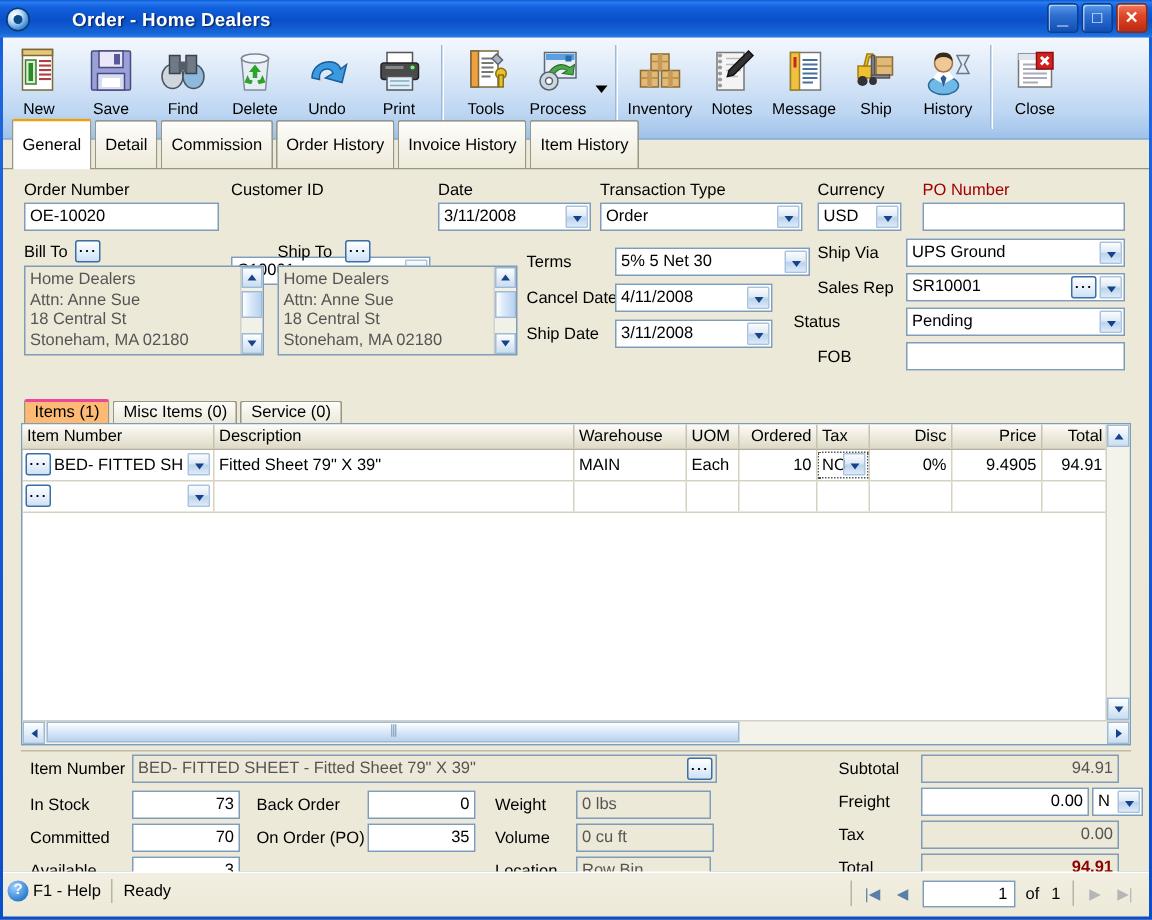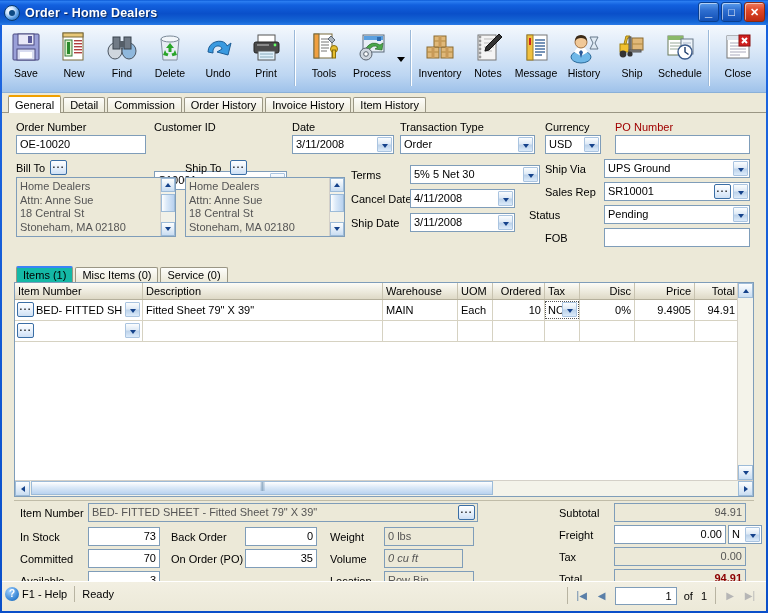--- a/index.html
+++ b/index.html
@@ -11,21 +11,21 @@
   }
   .window{
     position:absolute;left:0;top:0;width:768px;height:613px;
     background:linear-gradient(to bottom,#0a56d6 0%, #1d66e0 8%, #0a4fc9 100%);
     box-sizing:border-box;
   }
   
   .titlebar{
     position:absolute;left:0;top:0;width:768px;height:25px;
     background:linear-gradient(to bottom,#0c5ad6 0%,#2a7cf0 6%,#1260de 20%,#0a4fc9 55%,#1667d6 88%,#2a7ae8 100%);
-    display:flex;align-items:center;
+    display:flex;align-items:center;gap:23px;
   }
   .title-icon{
     width:16px;height:16px;margin-left:4px;margin-right:5px;
     border-radius:50%;
     background:radial-gradient(circle at 35% 32%, #ffffff 0%, #cfe6ff 30%, #4f96e0 65%, #13528f 100%);
     border:1px solid #0b3a6b;box-sizing:border-box;
     position:relative;flex:none;
   }
   .title-icon:after{
     content:"";position:absolute;left:4px;top:4px;width:6px;height:6px;
@@ -64,21 +64,21 @@
   .tb-caret{width:10px;height:62px;display:flex;align-items:center;justify-content:center;}
   .tb-caret i{display:block;width:0;height:0;border-left:4px solid transparent;border-right:4px solid transparent;border-top:5px solid #000;}
   
   .client{
     position:absolute;left:2px;top:93px;width:764px;height:488px;
     background:#ece9d8;box-sizing:border-box;
   }
   
   .tabrow{position:absolute;left:6px;top:2px;height:18px;display:flex;align-items:flex-end;}
   .tab{
-    height:16px;padding:0 6px;font-size:11px;color:#000;
+    height:16px;padding:16px 6px;font-size:11px;color:#000;
     background:linear-gradient(to bottom,#fdfdfb,#ece9d8);
     border:1px solid #9a9684;border-bottom:none;border-radius:2px 2px 0 0;
     display:flex;align-items:center;margin-right:2px;box-sizing:border-box;line-height:1;
   }
   .tab.active{
     height:18px;background:#fff;border-top:2px solid #f0a000;
     font-weight:normal;position:relative;z-index:3;
   }
   .tabline{position:absolute;left:0;top:19px;width:764px;height:1px;background:#9a9684;}
   .page{
@@ -141,21 +141,21 @@
     background:linear-gradient(to right,#ffffff,#dbe9f8 40%,#b9d2ef);
     border:1px solid #9dbbd8;
   }
   
   .gridtabs{position:absolute;left:14px;top:153px;height:16px;display:flex;align-items:flex-end;}
   .gtab{
     height:15px;padding:0 6px;font-size:11px;background:linear-gradient(to bottom,#fdfdfb,#ece9d8);
     border:1px solid #9a9684;border-bottom:none;border-radius:2px 2px 0 0;display:flex;align-items:center;
     margin-right:2px;box-sizing:border-box;
   }
-  .gtab.active{height:16px;background:#14b8a6;border-top:2px solid #3b82f6;}
+  .gtab.active{height:16px;background:#fdba74;border-top:2px solid #ec4899;}
   .gridbox{
     position:absolute;left:12px;top:169px;width:740px;height:215px;
     border:1px solid #7f9db9;background:#fff;box-sizing:border-box;
   }
   .ghead{
     position:absolute;left:0;top:0;right:0;height:17px;
     background:linear-gradient(to bottom,#fdfcf7,#ebe8da 60%,#ded9c6);
     border-bottom:1px solid #b5b09c;box-sizing:border-box;
   }
   .gh{
@@ -233,48 +233,48 @@
       <div class="tbtn">
           <span class="g">□</span>
         </div>
       <div class="tbtn close">
           <span class="g">✕</span>
         </div>
     </div>
   </div>
 
   <div class="toolbar" id="toolbar">
-      <div class="tb-item">
-        <div class="ic"><svg viewBox="0 0 34 34" width="34" height="34">
-            <rect x="4" y="4" width="26" height="26" rx="1" fill="#9aa0d8" stroke="#4a4a80"></rect>
-            <rect x="9" y="4" width="16" height="11" fill="#e8e8f8" stroke="#4a4a80"></rect>
-            <rect x="19" y="6" width="4" height="7" fill="#5a5a9a"></rect>
-            <rect x="8" y="19" width="18" height="11" fill="#d8dcf0" stroke="#4a4a80"></rect>
-            <rect x="11" y="22" width="12" height="6" fill="#fff"></rect>
-          </svg></div>
-        <div class="lb">Save</div>
-      </div>
       <div class="tb-item">
         <div class="ic"><svg viewBox="0 0 34 34" width="34" height="34">
             <rect x="6" y="3" width="20" height="27" fill="#fff" stroke="#7a6a3a"></rect>
             <rect x="6" y="3" width="20" height="4" fill="#e8c878" stroke="#7a6a3a"></rect>
             <rect x="8" y="10" width="7" height="16" fill="#d8f0c8" stroke="#3a7a3a"></rect>
             <rect x="10" y="12" width="3" height="12" fill="#2a8a2a"></rect>
             <g fill="#b04040">
               <rect x="17" y="10" width="8" height="1.4"></rect>
               <rect x="17" y="13" width="8" height="1.4"></rect>
               <rect x="17" y="16" width="8" height="1.4"></rect>
               <rect x="17" y="19" width="8" height="1.4"></rect>
               <rect x="17" y="22" width="8" height="1.4"></rect>
             </g>
           </svg></div>
         <div class="lb">New</div>
       </div>
       <div class="tb-item">
         <div class="ic"><svg viewBox="0 0 34 34" width="34" height="34">
+            <rect x="4" y="4" width="26" height="26" rx="1" fill="#9aa0d8" stroke="#4a4a80"></rect>
+            <rect x="9" y="4" width="16" height="11" fill="#e8e8f8" stroke="#4a4a80"></rect>
+            <rect x="19" y="6" width="4" height="7" fill="#5a5a9a"></rect>
+            <rect x="8" y="19" width="18" height="11" fill="#d8dcf0" stroke="#4a4a80"></rect>
+            <rect x="11" y="22" width="12" height="6" fill="#fff"></rect>
+          </svg></div>
+        <div class="lb">Save</div>
+      </div>
+      <div class="tb-item">
+        <div class="ic"><svg viewBox="0 0 34 34" width="34" height="34">
             <ellipse cx="10" cy="21" rx="7" ry="8" fill="#cfd6de" stroke="#4a5460"></ellipse>
             <ellipse cx="24" cy="21" rx="7" ry="8" fill="#8fb8dd" stroke="#4a5460"></ellipse>
             <rect x="8" y="7" width="7" height="12" fill="#707a86" stroke="#39424c"></rect>
             <rect x="19" y="7" width="7" height="12" fill="#707a86" stroke="#39424c"></rect>
             <rect x="14" y="11" width="6" height="6" fill="#555e68"></rect>
           </svg></div>
         <div class="lb">Find</div>
       </div>
       <div class="tb-item">
         <div class="ic"><svg viewBox="0 0 34 34" width="34" height="34">
@@ -376,57 +376,41 @@
             <rect x="8" y="5" width="6" height="25" fill="#f0c040" stroke="#a08020"></rect>
             <rect x="10" y="8" width="2" height="7" fill="#d02020"></rect>
             <g stroke="#4a70a0" stroke-width="1.3">
               <path d="M16 10 h10 M16 13 h10 M16 16 h10 M16 19 h10 M16 22 h10 M16 25 h7"></path>
             </g>
           </svg></div>
         <div class="lb">Message</div>
       </div>
       <div class="tb-item">
         <div class="ic"><svg viewBox="0 0 34 34" width="34" height="34">
-            <ellipse cx="14" cy="27" rx="10" ry="6" fill="#6fb8e8" stroke="#2a6a9a"></ellipse>
-            <path d="M10 18 h8 l3 4 -7 4 -7 -4z" fill="#fff"></path>
-            <path d="M14 20 l2 2 -2 6 -2 -6z" fill="#2a5a9a"></path>
-            <circle cx="14" cy="12" r="6" fill="#f0c898" stroke="#a07040"></circle>
-            <path d="M8 11 q0 -6 6 -6 q6 0 6 6 q-2 -3 -6 -3 q-4 0 -6 3z" fill="#3a2a18"></path>
-            <path d="M23 7 h8 l-3 6 3 6 h-8 l3 -6z" fill="#dfeaf4" stroke="#66788a"></path>
-          </svg></div>
-        <div class="lb">History</div>
-      </div>
-      <div class="tb-item">
-        <div class="ic"><svg viewBox="0 0 34 34" width="34" height="34">
             <rect x="17" y="8" width="11" height="12" fill="#e0b878" stroke="#8a6a30"></rect>
             <path d="M17 14 h11" stroke="#b08840"></path>
             <rect x="5" y="14" width="10" height="8" fill="#f0c030" stroke="#a08010"></rect>
             <path d="M9 14 l2 -8 h4 v2 h-2.5 l-1.5 6z" fill="#f0c030" stroke="#a08010"></path>
             <rect x="14" y="7" width="2" height="16" fill="#888" stroke="#555"></rect>
             <rect x="14" y="20" width="12" height="2" fill="#888" stroke="#555"></rect>
             <circle cx="8" cy="24" r="3.4" fill="#333"></circle>
             <circle cx="15" cy="24" r="2.6" fill="#333"></circle>
           </svg></div>
         <div class="lb">Ship</div>
       </div>
       <div class="tb-item">
         <div class="ic"><svg viewBox="0 0 34 34" width="34" height="34">
-            <rect x="5" y="6" width="15" height="19" fill="#fff" stroke="#6a7a5a"></rect>
-            <rect x="5" y="6" width="15" height="4" fill="#8ab86a"></rect>
-            <g stroke="#9a9" stroke-width="1">
-              <path d="M7 13 h11 M7 16 h11 M7 19 h11"></path>
-            </g>
-            <rect x="18" y="9" width="12" height="15" fill="#eef4fa" stroke="#6a7a8a"></rect>
-            <g stroke="#9ab" stroke-width=".8">
-              <path d="M20 13 h8 M20 16 h8 M20 19 h8"></path>
-            </g>
-            <circle cx="22" cy="22" r="7" fill="#fff" stroke="#3a5a8a" stroke-width="1.4"></circle>
-            <path d="M22 17 v5 l3.5 2.5" stroke="#1a3a6a" stroke-width="1.4" fill="none"></path>
-          </svg></div>
-        <div class="lb">Schedule</div>
+            <ellipse cx="14" cy="27" rx="10" ry="6" fill="#6fb8e8" stroke="#2a6a9a"></ellipse>
+            <path d="M10 18 h8 l3 4 -7 4 -7 -4z" fill="#fff"></path>
+            <path d="M14 20 l2 2 -2 6 -2 -6z" fill="#2a5a9a"></path>
+            <circle cx="14" cy="12" r="6" fill="#f0c898" stroke="#a07040"></circle>
+            <path d="M8 11 q0 -6 6 -6 q6 0 6 6 q-2 -3 -6 -3 q-4 0 -6 3z" fill="#3a2a18"></path>
+            <path d="M23 7 h8 l-3 6 3 6 h-8 l3 -6z" fill="#dfeaf4" stroke="#66788a"></path>
+          </svg></div>
+        <div class="lb">History</div>
       </div>
       <div class="tb-sep"></div>
       <div class="tb-item">
         <div class="ic"><svg viewBox="0 0 34 34" width="34" height="34">
             <rect x="6" y="6" width="22" height="22" fill="#fff" stroke="#777"></rect>
             <rect x="6" y="6" width="22" height="4" fill="#dfe6ee"></rect>
             <g stroke="#aab" stroke-width="1.2">
               <path d="M9 13 h16 M9 16 h16 M9 19 h16 M9 22 h16 M9 25 h10"></path>
             </g>
             <rect x="18" y="5" width="11" height="11" fill="#d02020" stroke="#8a1010"></rect>
@@ -653,21 +637,21 @@
         <div class="lab" style="left:157px;top:30px;">Back Order</div>
         <div class="fld rt" style="left:231px;top:26px;width:72px;">0</div>
 
         <div class="lab" style="left:157px;top:52px;">On Order (PO)</div>
         <div class="fld rt" style="left:231px;top:48px;width:72px;">35</div>
 
         <div class="lab" style="left:316px;top:30px;">Weight</div>
         <div class="fld ro" style="left:370px;top:26px;width:90px;">0 lbs</div>
 
         <div class="lab" style="left:316px;top:52px;">Volume</div>
-        <div class="fld ro" style="left:370px;top:48px;width:79px;font-style:italic;">0 cu ft</div>
+        <div class="fld ro" style="left:370px;top:48px;width:92px;">0 cu ft</div>
 
         <div class="lab" style="left:316px;top:74px;">Location</div>
         <div class="fld ro" style="left:370px;top:70px;width:90px;">Row  Bin</div>
 
         <div class="lab" style="left:545px;top:6px;">Subtotal</div>
         <div class="fld ro rt" style="left:600px;top:2px;width:132px;">94.91</div>
 
         <div class="lab" style="left:545px;top:28px;">Freight</div>
         <div class="fld rt" style="left:600px;top:24px;width:112px;">0.00</div>
         <div class="combo" style="left:714px;top:24px;width:34px;">

